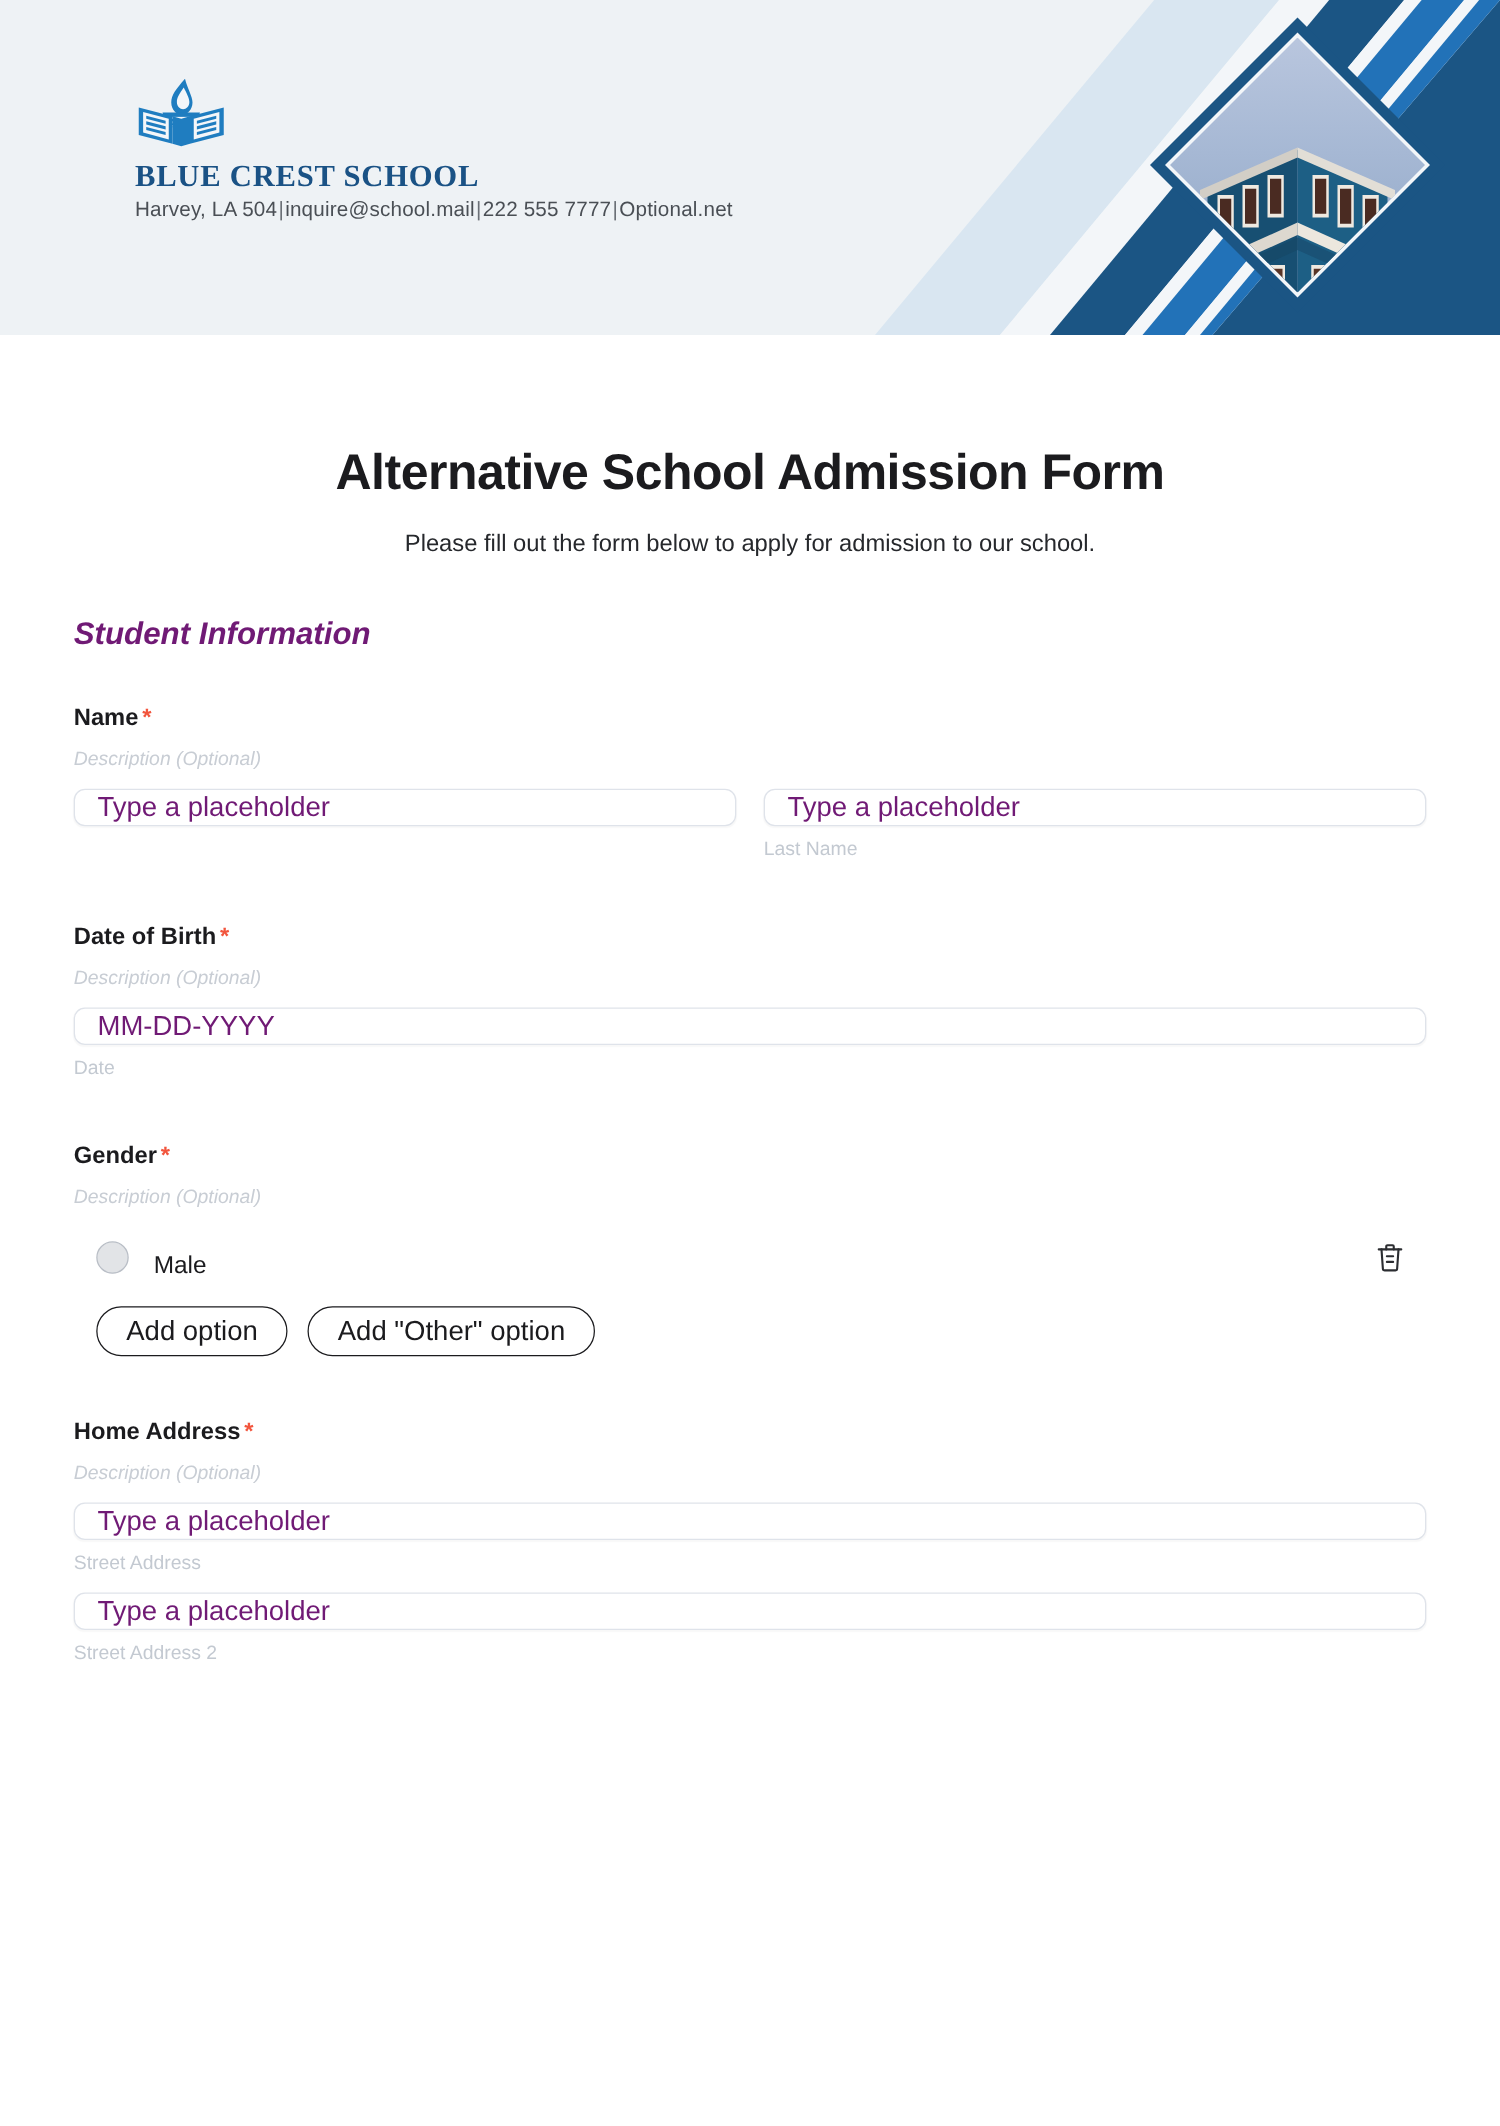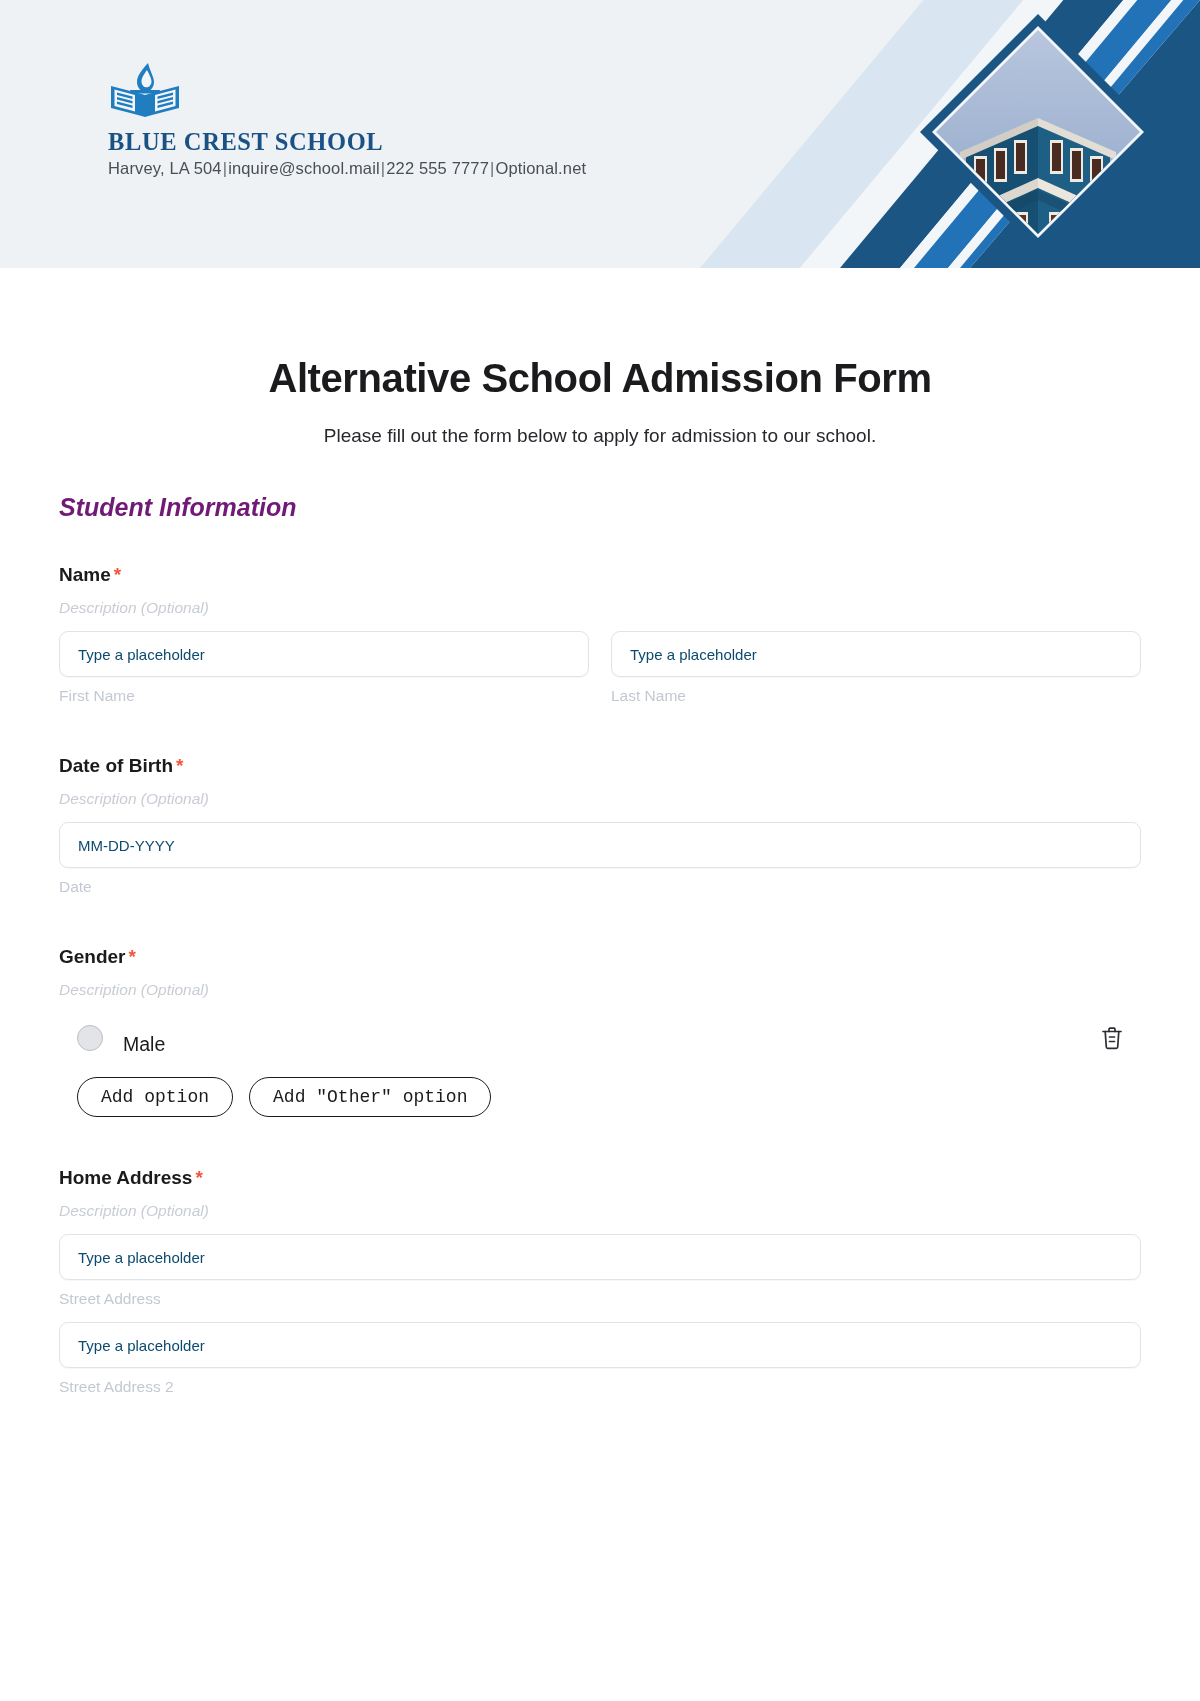--- a/index.html
+++ b/index.html
@@ -92,28 +92,28 @@
     font-size: 15.5px;
     font-style: italic;
     color: #c8cdd4;
   }
 
   .input-row { display: flex; gap: 22px; margin-top: 14px; }
   .input-col { flex: 1 1 0; min-width: 0; }
 
   .text-input {
     width: 100%;
-    height: 46px;
+    height: 30px;
     border: 1px solid #dfe3ea;
     border-radius: 9px;
     background: #fff;
     padding: 0 18px;
     font-family: "Liberation Sans", sans-serif;
-    font-size: 15px;
-    color: #0c4a6e;
+    font-size: 22px;
+    color: #701a75;
     display: flex;
     align-items: center;
     box-shadow: 0 1px 1px rgba(16,24,40,0.03);
   }
   .sub-label {
     margin-top: 10px;
     font-size: 15.5px;
     color: #c3c9d1;
   }
 
@@ -148,22 +148,22 @@
   }
   .trash-btn svg { display:block; }
 
   .pill-row { display: flex; gap: 16px; margin-top: 16px; margin-left: 18px; }
   .pill-btn {
     height: 40px;
     padding: 0 23px;
     border: 1.4px solid #1b1b1e;
     border-radius: 22px;
     background: #fff;
-    font-family: Liberation Mono, monospace;
-    font-size: 18px;
+    font-family: Liberation Sans, sans-serif;
+    font-size: 22px;
     color: #1b1b1e;
     display: flex; align-items: center; justify-content: center;
     cursor: pointer;
     white-space: nowrap;
   }
 
   .addr-input-wrap { margin-top: 14px; }
 </style>
 </head>
 <body>
@@ -292,21 +292,20 @@
     <h2 class="section-heading">Student Information</h2>
 
     <div class="field-block first">
       <div class="field-label">
         <span>Name</span><span class="req">*</span>
       </div>
       <div class="field-desc">Description (Optional)</div>
       <div class="input-row">
         <div class="input-col">
           <div class="text-input">Type a placeholder</div>
-          <div class="sub-label">First Name</div>
         </div>
         <div class="input-col">
           <div class="text-input">Type a placeholder</div>
           <div class="sub-label">Last Name</div>
         </div>
       </div>
     </div>
 
     <div class="field-block">
       <div class="field-label">

